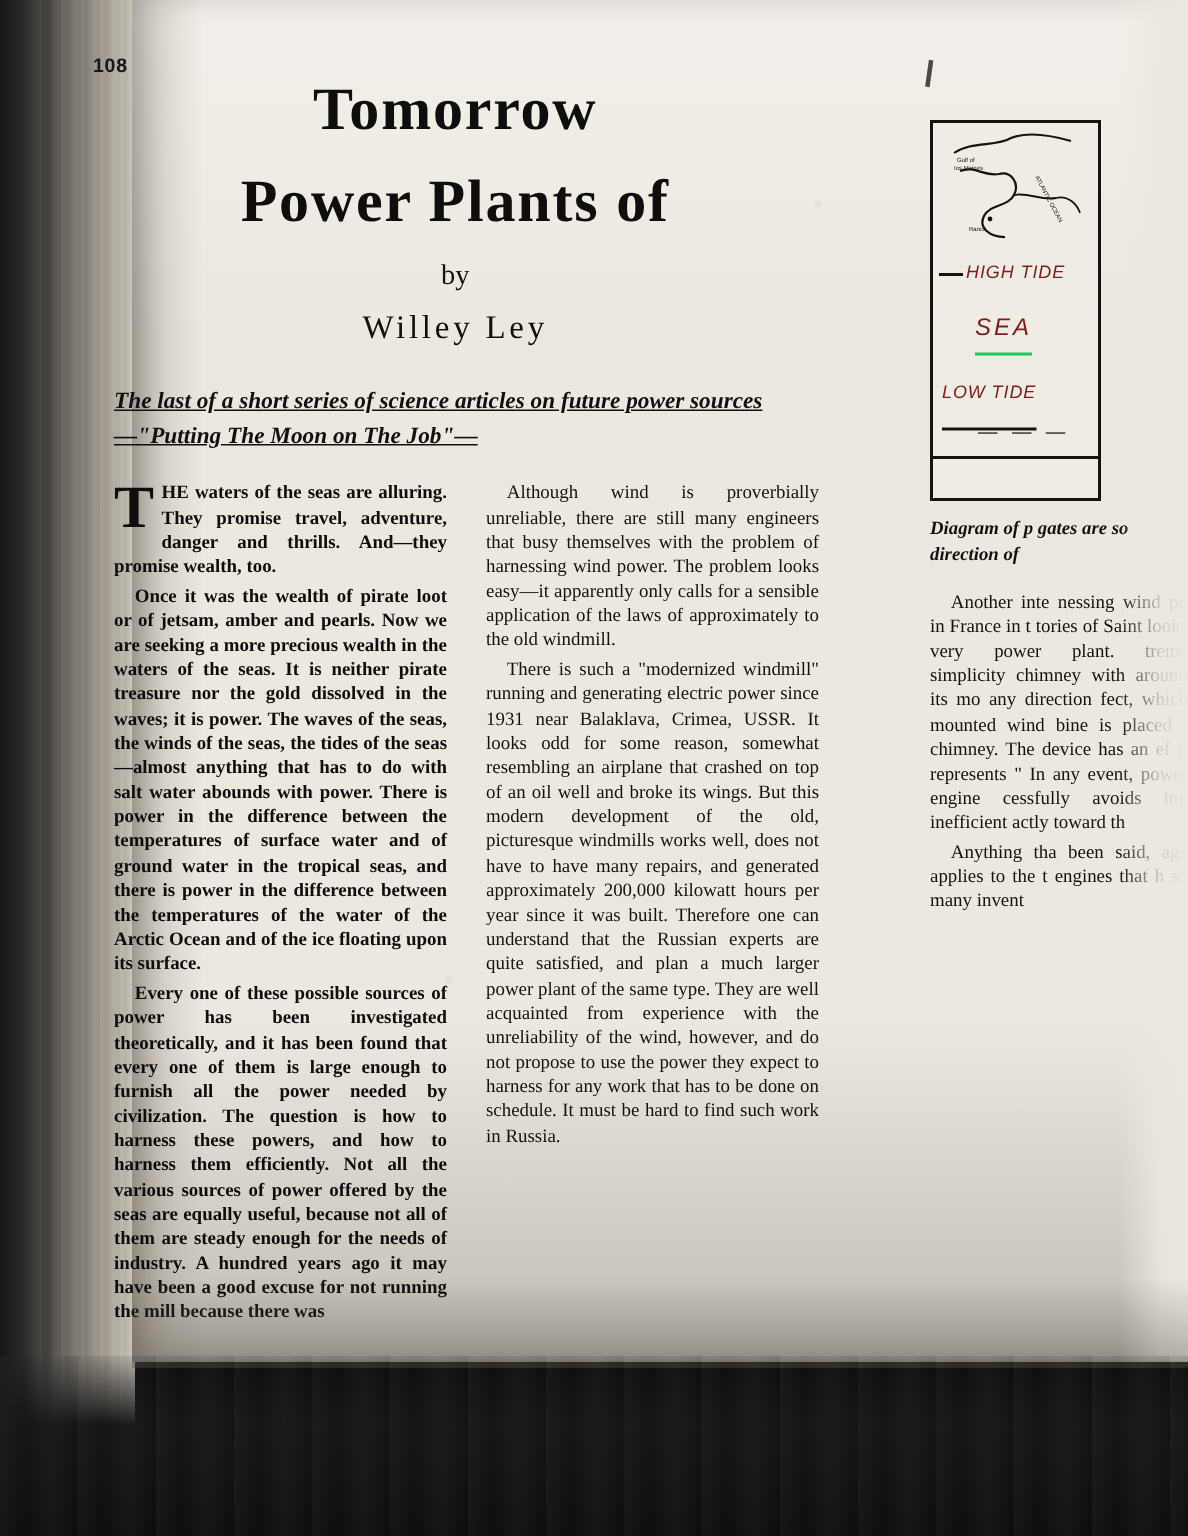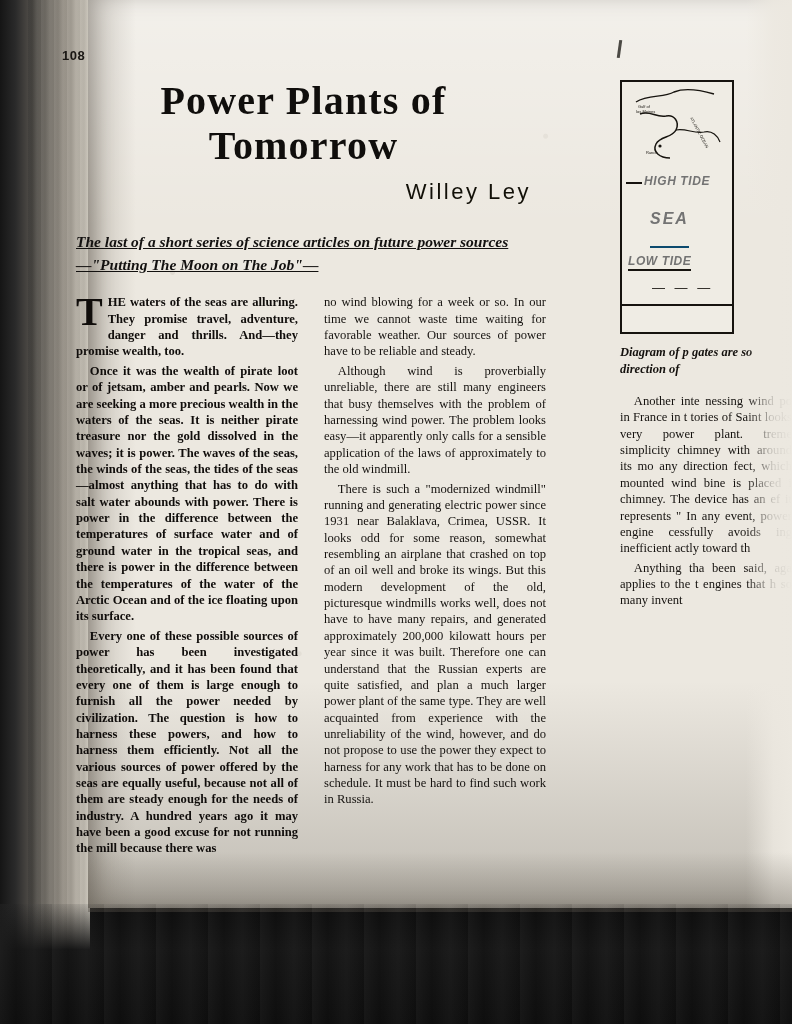--- a/index.html
+++ b/index.html
@@ -67,21 +67,21 @@
       radial-gradient(circle at 12% 30%, rgba(150,142,128,0.14) 0 2px, transparent 3px),
       radial-gradient(circle at 30% 72%, rgba(150,142,128,0.10) 0 2px, transparent 3px),
       radial-gradient(circle at 65% 15%, rgba(150,142,128,0.10) 0 2px, transparent 3px),
       radial-gradient(circle at 88% 55%, rgba(150,142,128,0.12) 0 2px, transparent 3px);
     pointer-events: none;
   }
 
   
   .content {
     position: absolute;
-    left: 60px; top: 48px;
+    left: 60px; top: 36px;
     width: 600px;
     color: #14120f;
   }
 
   .folio {
     font-family: "Liberation Sans", sans-serif;
     font-weight: bold;
     font-size: 13px;
     letter-spacing: 0.5px;
     color: #1a1714;
@@ -102,26 +102,25 @@
     margin-top: 14px;
     color: #100e0c;
   }
   .by {
     font-family: "Liberation Serif", serif;
     font-size: 19px;
     margin-top: 16px;
     color: #151310;
   }
   .author {
-    font-family: Liberation Sans, sans-serif;
+    font-family: Liberation Serif, serif;
     font-size: 22px;
     letter-spacing: 2.5px;
     margin-top: 10px;
     color: #121008;
-    text-align: right;
   }
 
   .deck {
     width: 455px;
     margin: 26px 0 0 16px;
     font-family: "Liberation Serif", serif;
     font-style: italic;
     font-weight: bold;
     font-size: 15.5px;
     line-height: 1.45;
@@ -181,24 +180,24 @@
   }
   .fig-map {
     position: absolute;
     left: 8px; top: 6px;
     width: 92px; height: 78px;
   }
   .fig-label {
     position: absolute;
     font-family: "Liberation Sans", sans-serif;
     font-style: italic;
-    font-weight: bold;
+    font-weight: normal;
     font-size: 12px;
     letter-spacing: 0.6px;
-    color: #737373;
+    color: #7f1d1d;
   }
   .fig-hr {
     position: absolute;
     height: 2px;
     background: #16130f;
   }
   .fig-dashes {
     position: absolute;
     font-family: "Liberation Sans", sans-serif;
     font-size: 13px;
@@ -274,35 +273,35 @@
   <div class="paper">
     <div class="paper-grain"></div>
     <div class="paper-speckle"></div>
   </div>
 
   <div class="content">
 
     <div class="folio">108</div>
 
     <div class="title-block">
+      <div class="title" style="margin-top:-2px;">Tomorrow</div>
       <div class="title">Power Plants of</div>
-      <div class="title" style="margin-top:-2px;">Tomorrow</div>
+      <div class="by">by</div>
       <div class="author">Willey Ley</div>
     </div>
 
     <div class="deck">The last of a short series of science articles on future power sources—"Putting The Moon on The Job"—</div>
 
     <div class="columns">
       <div class="col left">
         <p class="first"><span class="dropcap">T</span><span>HE waters of the seas are alluring.  They promise travel, adventure, danger and thrills.  And—they promise wealth, too.</span></p>
         <p><span>Once it was the wealth of pirate loot or of jetsam, amber and pearls.  Now we are seeking a more precious wealth in the waters of the seas.  It is neither pirate treasure nor the gold dissolved in the waves; it is power.  The waves of the seas, the winds of the seas, the tides of the seas—almost anything that has to do with salt water abounds with power.  There is power in the difference between the temperatures of surface water and of ground water in the tropical seas, and there is power in the difference between the temperatures of the water of the Arctic Ocean and of the ice floating upon its surface.</span></p>
         <p><span>Every one of these possible sources of power has been investigated theoretically, and it has been found that every one of them is large enough to furnish all the power needed by civilization.  The question is how to harness these powers, and how to harness them efficiently.  Not all the various sources of power offered by the seas are equally useful, because not all of them are steady enough for the needs of industry.  A hundred years ago it may have been a good excuse for not running the mill because there was</span></p>
       </div>
       <div class="col middle">
-        <p class="first"><span>no wind blowing for a week or so.  In our time we cannot waste time waiting for favorable weather.  Our sources of power have to be reliable and steady.</span></p>
         <p><span>Although wind is proverbially unreliable, there are still many engineers that busy themselves with the problem of harnessing wind power.  The problem looks easy—it apparently only calls for a sensible application of the laws of approximately to the old windmill.</span></p>
         <p><span>There is such a "modernized windmill" running and generating electric power since 1931 near Balaklava, Crimea, USSR.  It looks odd for some reason, somewhat resembling an airplane that crashed on top of an oil well and broke its wings. But this modern development of the old, picturesque windmills works well, does not have to have many repairs, and generated approximately 200,000 kilowatt hours per year since it was built.  Therefore one can understand that the Russian experts are quite satisfied, and plan a much larger power plant of the same type.  They are well acquainted from experience with the unreliability of the wind, however, and do not propose to use the power they expect to harness for any work that has to be done on schedule.  It must be hard to find such work in Russia.</span></p>
       </div>
     </div>
   </div>
 
   <div class="figure-col">
     <div class="figure-box">
       <svg class="fig-map" viewBox="0 0 92 78">
         <path d="M6,14 C18,6 34,10 44,4 C54,0 70,2 84,6" fill="none" stroke="#17140f" stroke-width="1.4"></path>
@@ -311,23 +310,23 @@
         <circle cx="30" cy="58" r="1.6" fill="#17140f"></circle>
         <text x="8" y="20" font-family="Liberation Sans, sans-serif" font-size="4" fill="#17140f">Gulf of</text>
         <text x="6" y="25" font-family="Liberation Sans, sans-serif" font-size="4" fill="#17140f">Ios Moines</text>
         <text x="16" y="66" font-family="Liberation Sans, sans-serif" font-size="4" fill="#17140f">Rance</text>
         <text x="60" y="30" font-family="Liberation Sans, sans-serif" font-size="4" fill="#17140f" transform="rotate(62 60 30)">ATLANTIC OCEAN</text>
       </svg>
 
       <div class="fig-hr" style="left:4px; top:100px; width:16px;"></div>
       <div class="fig-label" style="left:22px; top:92px;">HIGH TIDE</div>
 
-      <div class="fig-label" style="left:28px; top:128px; font-size:16px; letter-spacing:2px; border-bottom:2px solid #0c4a6e; padding-bottom:18px;">SEA</div>
-
-      <div class="fig-label" style="left:6px; top:172px; border-bottom:2px solid #16130f; padding-bottom:1px;">LOW TIDE</div>
+      <div class="fig-label" style="left:28px; top:128px; font-size:16px; letter-spacing:2px; border-bottom:2px solid #22c55e; padding-bottom:7px;">SEA</div>
+
+      <div class="fig-label" style="left:6px; top:172px; border-bottom:2px solid #16130f; padding-bottom:17px;">LOW TIDE</div>
 
       <div class="fig-dashes" style="left:30px; top:198px;">— — —</div>
       <div class="fig-hr" style="left:0px; top:222px; width:110px;"></div>
     </div>
 
     <div class="fig-caption">Diagram of p gates are so direction of</div>
 
     <div class="fig-body">
       <p><span>Another inte nessing wind po in France in t tories of Saint looks very power plant. treme simplicity chimney with around its mo any direction fect, which mounted wind bine is placed i chimney.  The device has an ef it represents " In any event, power engine cessfully avoids ing inefficient actly toward th</span></p>
       <p><span>Anything tha been said, aga applies to the t engines that h so many invent</span></p>

